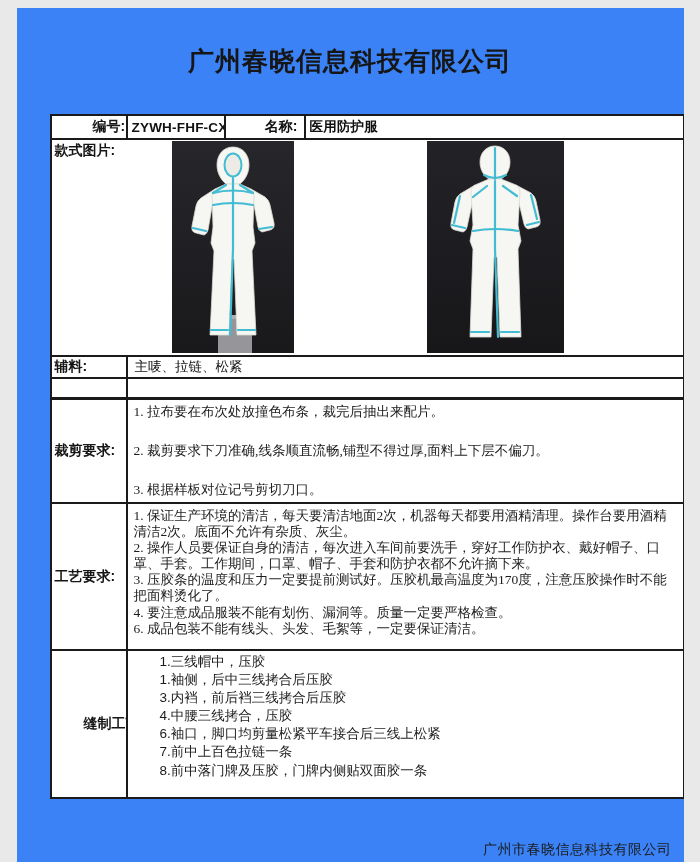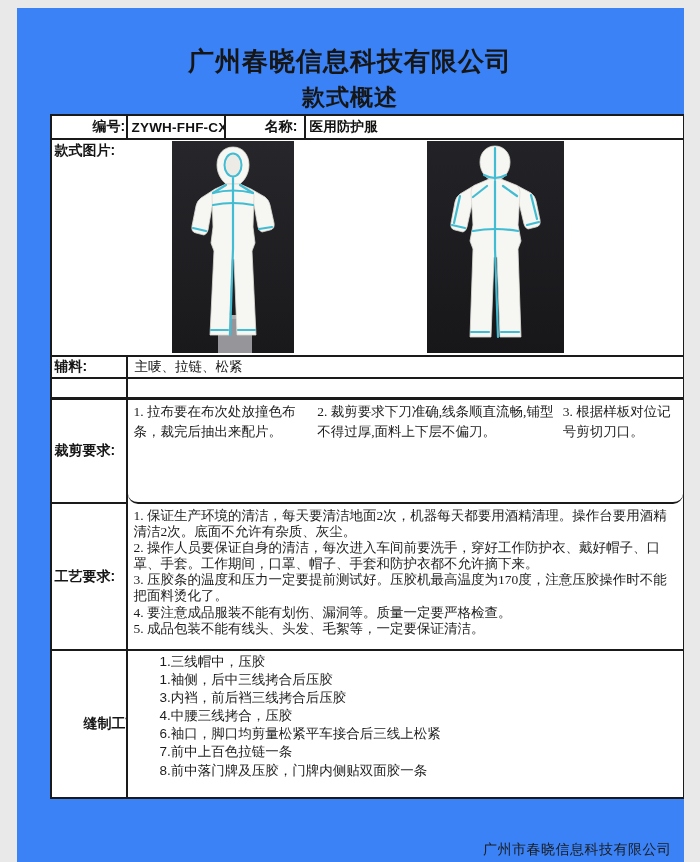--- a/index.html
+++ b/index.html
@@ -35,39 +35,38 @@
   .hdr-lab-right{font-weight:700;font-size:14px;display:flex;align-items:center;justify-content:flex-end;padding-right:6px;white-space:nowrap;}
   .photo-cell{position:relative;background:#fff;}
   .photo-cell .lab-abs{position:absolute;top:2px;left:3px;font-weight:700;font-size:14px;color:#161616;}
   .photo{position:absolute;top:1px;display:block;}
   .photo-front{left:120px;}
   .photo-back{left:375px;}
   .acc-val{font-size:13.5px;display:flex;align-items:center;padding-left:7px;}
   .content{padding:2px 8px 2px 6px;color:#1c1c1c;}
   .content.cutting{
     font-family:"Liberation Serif","DejaVu Serif",serif;font-size:13.5px;line-height:20px;
-    display:flex;justify-content:space-between;border-radius:10px;
+    display:flex;flex-direction:column;justify-content:space-between;
   }
   .content.process{
     font-family:"Liberation Serif","DejaVu Serif",serif;font-size:13.5px;line-height:16.1px;
     padding-top:4px;
   }
   .content.sewing{font-size:13.5px;line-height:18.1px;padding-top:2px;}
   .content p{margin:0;}
   .footer{
     position:absolute;top:833px;right:12px;font-size:14px;color:#1a1a1a;letter-spacing:.5px;
   }
 </style>
 </head>
 <body>
 
 <div class="sheet">
 
   <div class="title">广州春晓信息科技有限公司</div>
-  <div class="subtitle">款式概述</div>
 
   <div class="spec-table">
 
     <div class="cell lab" style="grid-row:1;grid-column:1;padding-left:41px;">编号:</div>
     <div class="cell hdr-val" style="grid-row:1;grid-column:2;">ZYWH-FHF-CX01</div>
     <div class="cell hdr-lab-right" style="grid-row:1;grid-column:3;">名称:</div>
     <div class="cell hdr-val no-r" style="grid-row:1;grid-column:4;">医用防护服</div>
 
     <div class="cell no-r photo-cell" style="grid-row:2;grid-column:1 / 5;">
       <span class="lab-abs">款式图片:</span>
@@ -145,21 +144,21 @@
       <p>2. 裁剪要求下刀准确,线条顺直流畅,铺型不得过厚,面料上下层不偏刀。</p>
       <p>3. 根据样板对位记号剪切刀口。</p>
     </div>
 
     <div class="cell lab" style="grid-row:6;grid-column:1;">工艺要求:</div>
     <div class="cell no-r content process" style="grid-row:6;grid-column:2 / 5;">
       <p>1. 保证生产环境的清洁，每天要清洁地面2次，机器每天都要用酒精清理。操作台要用酒精清洁2次。底面不允许有杂质、灰尘。</p>
       <p>2. 操作人员要保证自身的清洁，每次进入车间前要洗手，穿好工作防护衣、戴好帽子、口罩、手套。工作期间，口罩、帽子、手套和防护衣都不允许摘下来。</p>
       <p>3. 压胶条的温度和压力一定要提前测试好。压胶机最高温度为170度，注意压胶操作时不能把面料烫化了。</p>
       <p>4. 要注意成品服装不能有划伤、漏洞等。质量一定要严格检查。</p>
-      <p>5. 成品包装不能有线头、头发、毛絮等，一定要保证清洁。</p>
+      <p>6. 成品包装不能有线头、头发、毛絮等，一定要保证清洁。</p>
     </div>
 
     <div class="cell lab no-b" style="grid-row:7;grid-column:1;">缝制工艺:</div>
     <div class="cell no-r no-b content sewing" style="grid-row:7;grid-column:2 / 5;">
       <p>1.三线帽中，压胶</p>
       <p>1.袖侧，后中三线拷合后压胶</p>
       <p>3.内裆，前后裆三线拷合后压胶</p>
       <p>4.中腰三线拷合，压胶</p>
       <p>6.袖口，脚口均剪量松紧平车接合后三线上松紧</p>
       <p>7.前中上百色拉链一条</p>

